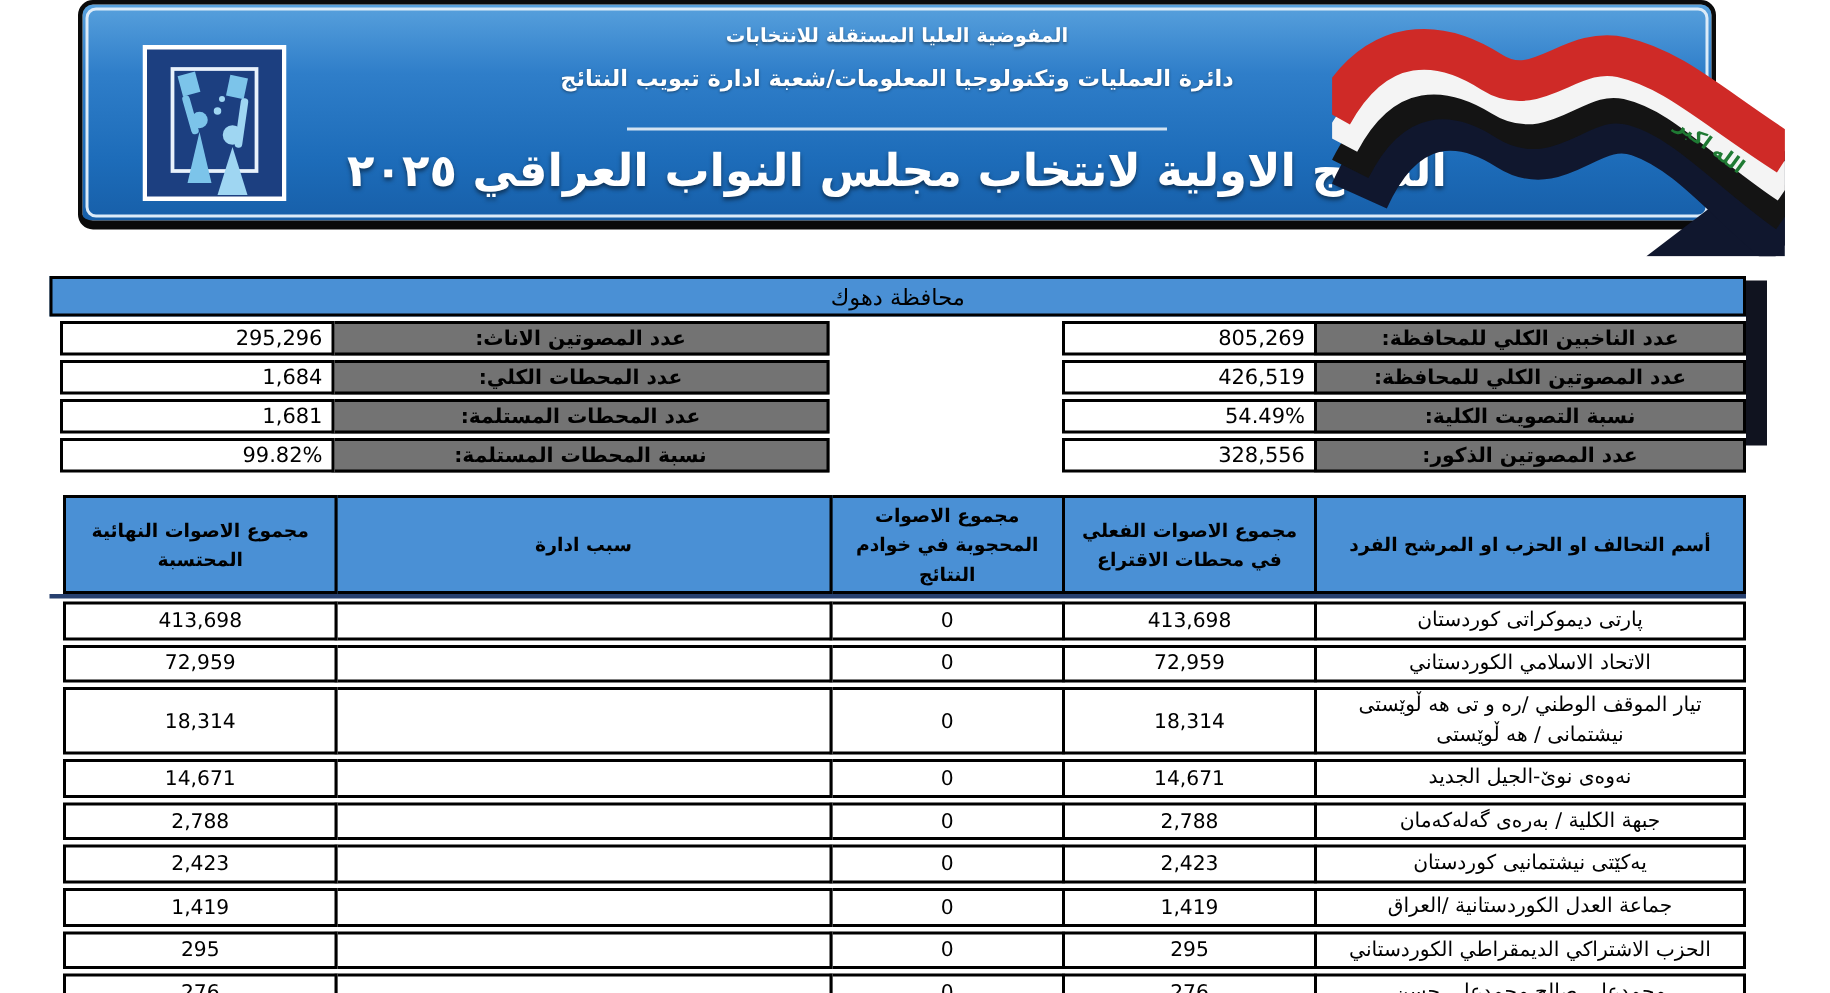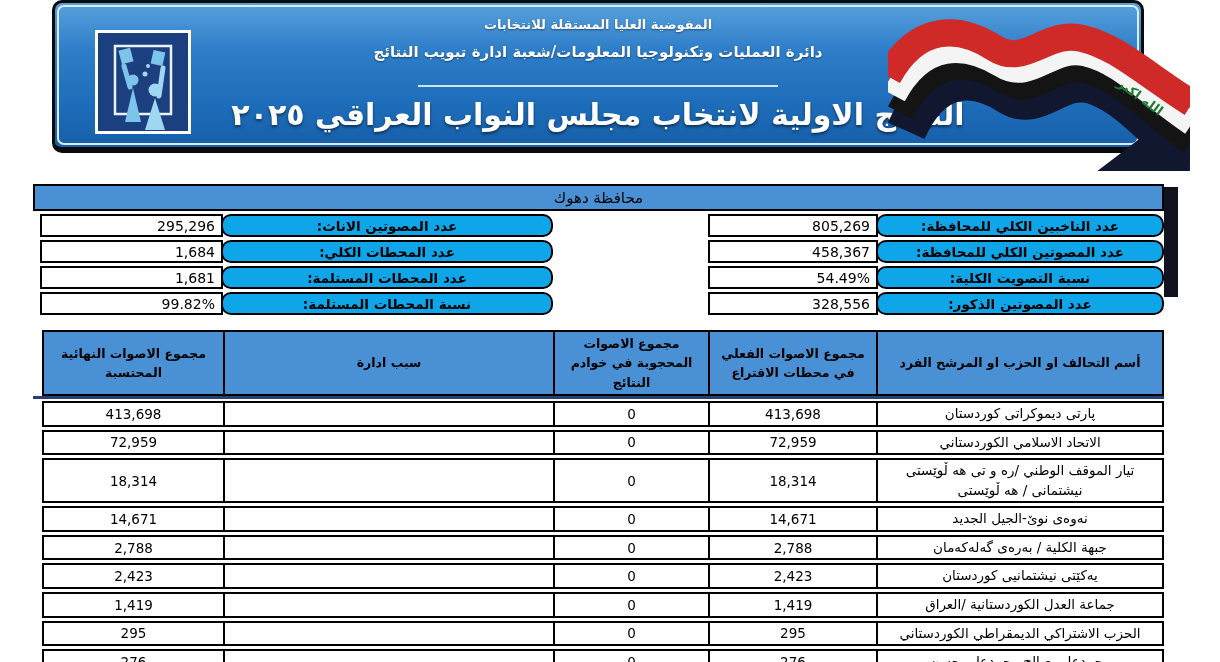--- a/index.html
+++ b/index.html
@@ -35,21 +35,21 @@
 
   .cell{box-sizing:border-box;border:2px solid #000;background:#fff;display:flex;align-items:center;
         justify-content:center;font-size:13.5px;color:#000;padding:1px 6px;text-align:center;}
   .row{display:flex;direction:rtl;margin-bottom:3px;}
   .row .cell + .cell, .row .cell + .spacer + .cell{margin-right:-2px;}
   .spacer{box-sizing:border-box;background:transparent;border:none;}
 
   
   .summary{position:absolute;left:33px;top:214px;width:1131px;}
   .summary .row{height:23px;margin-bottom:3px;}
-  .slabel{background:#0ea5e9;font-weight:bold;border-radius:10px;}
+  .slabel{background:#737373;font-weight:bold;}
   .svalue{justify-content:flex-end;direction:ltr;font-size:14px;padding-left:28px;}
 
   
   .thead{position:absolute;left:33px;top:330px;width:1131px;display:flex;direction:rtl;}
   .hcell{box-sizing:border-box;height:66px;border:2px solid #000;background:#4a90d5;color:#000;
          font-weight:bold;font-size:12.5px;line-height:1.55;display:flex;align-items:center;
          justify-content:center;text-align:center;padding:2px 8px;}
   .thead .hcell + .hcell{margin-right:-2px;}
   .thead-underline{position:absolute;left:33px;top:396px;width:1131px;height:3px;background:#27406f;}
   .tbody{position:absolute;left:33px;top:401px;width:1131px;}
@@ -114,21 +114,21 @@
   <div class="summary" id="summary-rows">
       <div class="row">
         <div class="cell slabel w-name">عدد الناخبين الكلي للمحافظة:</div>
         <div class="cell svalue w-actual">805,269</div>
         <div class="spacer w-withheld"></div>
         <div class="cell slabel w-reason">عدد المصوتين الاناث:</div>
         <div class="cell svalue w-final">295,296</div>
       </div>
       <div class="row">
         <div class="cell slabel w-name">عدد المصوتين الكلي للمحافظة:</div>
-        <div class="cell svalue w-actual">458,367</div>
+        <div class="cell svalue w-actual">426,519</div>
         <div class="spacer w-withheld"></div>
         <div class="cell slabel w-reason">عدد المحطات الكلي:</div>
         <div class="cell svalue w-final">1,684</div>
       </div>
       <div class="row">
         <div class="cell slabel w-name">نسبة التصويت الكلية:</div>
         <div class="cell svalue w-actual">54.49%</div>
         <div class="spacer w-withheld"></div>
         <div class="cell slabel w-reason">عدد المحطات المستلمة:</div>
         <div class="cell svalue w-final">1,681</div>

